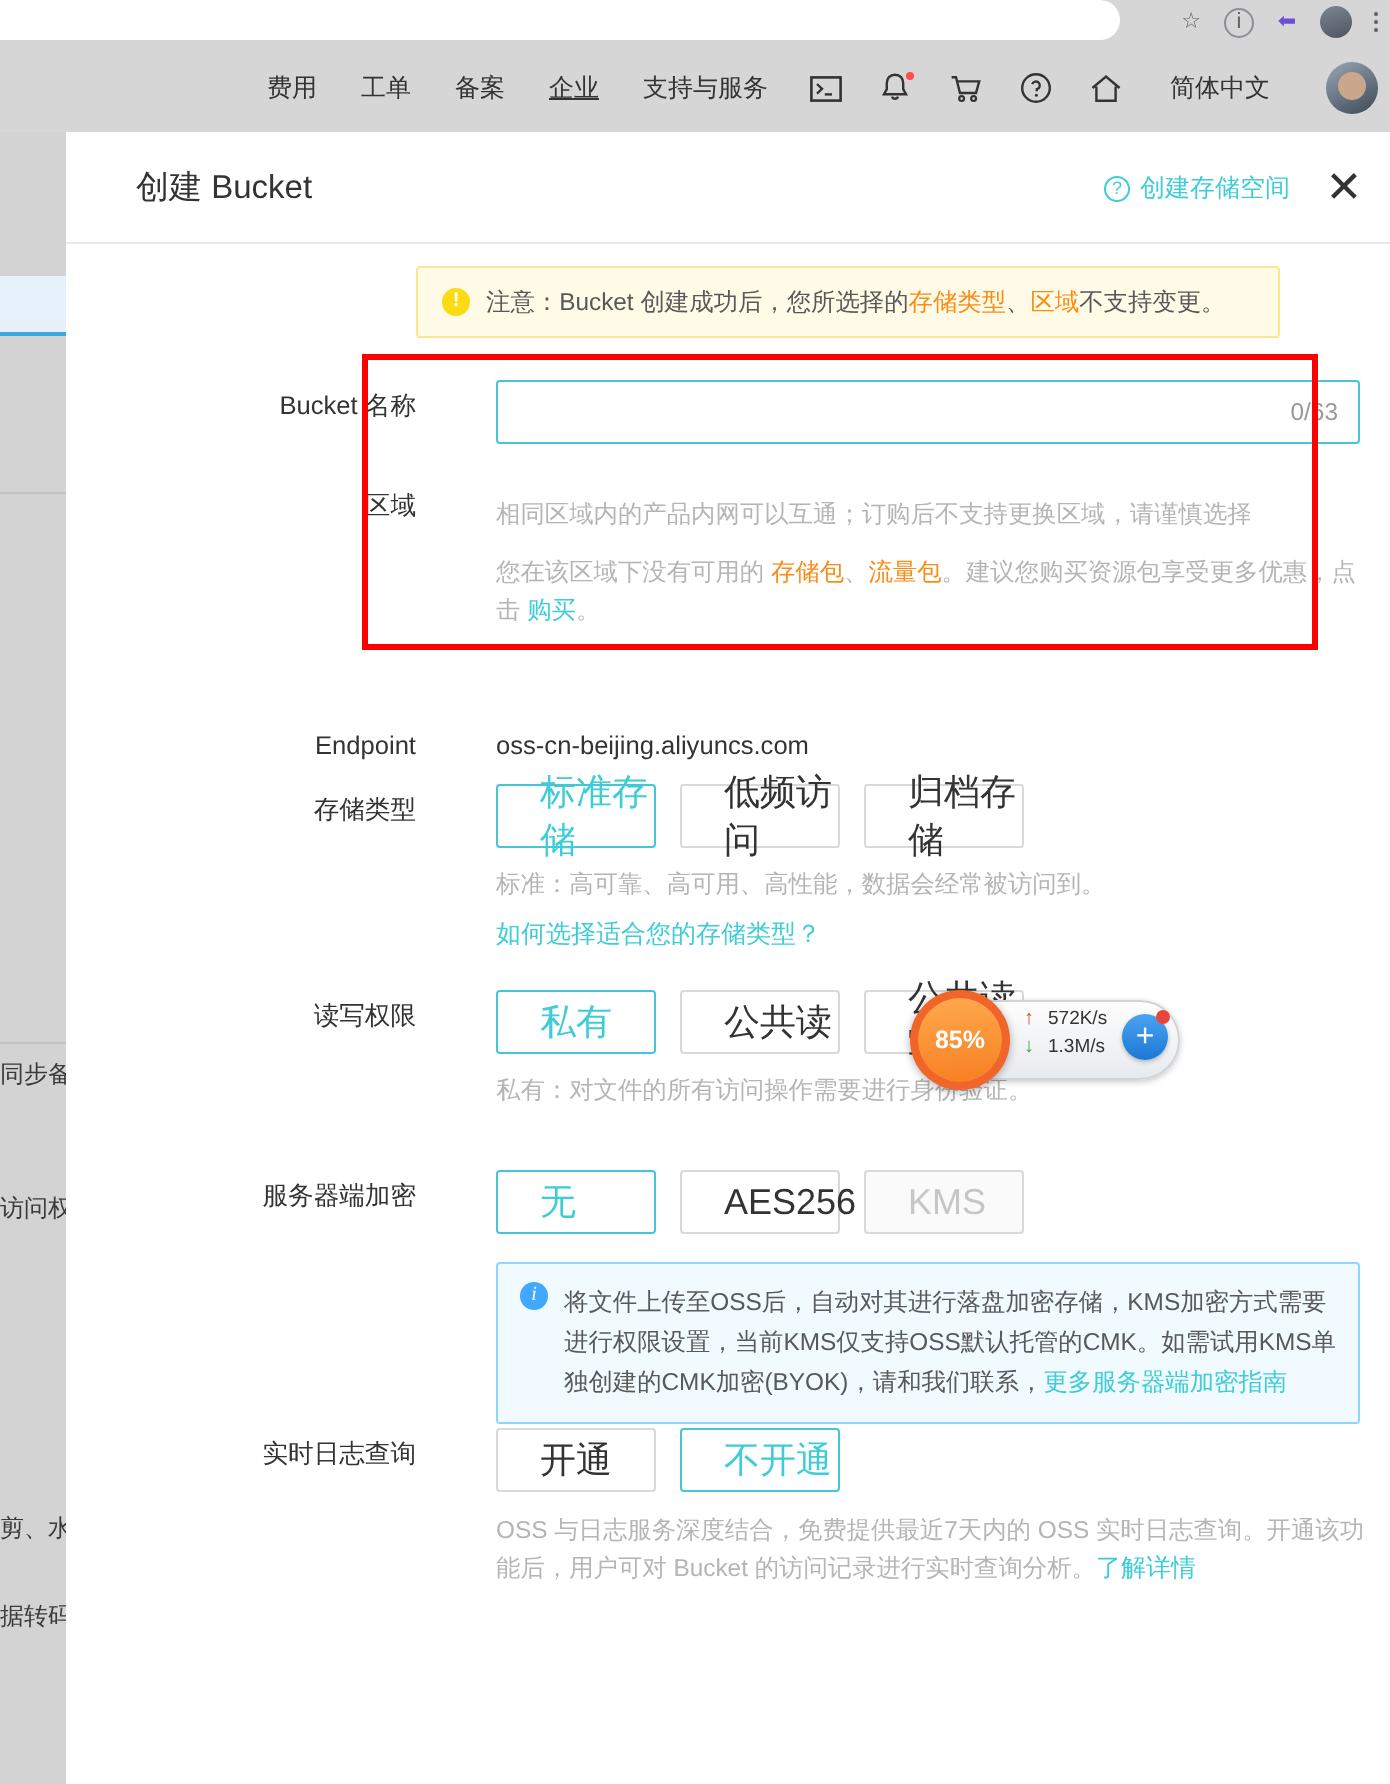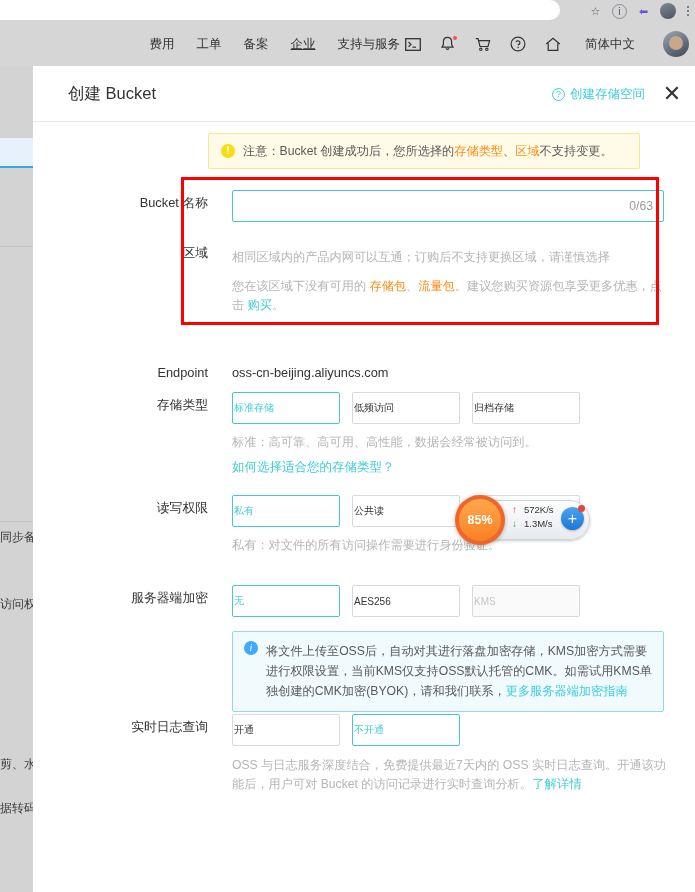--- a/index.html
+++ b/index.html
@@ -31,21 +31,21 @@
               background: linear-gradient(160deg,#7d8794,#4c545f); }
   .bicon.dots { flex-direction: column; gap: 1.6px; width: 6px; }
   .bicon.dots i { width: 2.4px; height: 2.4px; background: #5f6368; border-radius: 50%; display: block; }
 
   
   .topnav {
     position: absolute; left: 0; top: 22px; width: 695px; height: 44px;
     background: #d6d6d6; display: flex; align-items: center;
     justify-content: flex-end; padding-right: 6px;
   }
-  .nav-links { display: flex; align-items: center; gap: 22px; margin-right: 4px; }
+  .nav-links { display: flex; align-items: center; gap: 22px; margin-right: 20px; }
   .nav-links a {
     font-size: 12.5px; color: #333; text-decoration: none; white-space: nowrap;
   }
   .nav-links a.underlined { text-decoration: underline; }
   .nav-icons { display: flex; align-items: center; gap: 18px; }
   .nicon { position: relative; width: 17px; height: 17px; color: #333;
            display: flex; align-items: center; justify-content: center; font-size: 14px; }
   .nicon svg { display: block; }
   .nicon .dot { position: absolute; right: -1px; top: 0px; width: 4px; height: 4px;
                 background: #ff4d4f; border-radius: 50%; }
@@ -99,21 +99,21 @@
   .notice-text { font-size: 12.2px; color: #595959; white-space: nowrap; }
   .notice-text .em { color: #fa8c16; }
 
   
   .redbox {
     position: absolute; left: 181px; top: 177px; width: 478px; height: 148px;
     border: 3px solid #ff0000; pointer-events: none; z-index: 40;
   }
 
   
-  .row { position: absolute; display: flex; }
+  .row { position: absolute; display: flex; gap: 16px; }
   .label { width: 90px; text-align: right; font-size: 12.8px; color: #333;
            padding-top: 5px; flex: none; white-space: nowrap; }
   .field { margin-left: 24px; }
 
   .text-input {
     width: 432px; height: 32px; border: 1px solid #44c6d8; border-radius: 2px;
     display: flex; align-items: center; justify-content: flex-end;
     padding: 0 10px; background: #fff;
   }
   .counter { font-size: 12.2px; color: #999; }
@@ -126,23 +126,23 @@
   .chev { color: #b0b0b0; font-size: 11px; }
 
   .hint { font-size: 12.2px; color: #b5b5b5; line-height: 19px; width: 440px; }
   .hint .orange { color: #fa8c16; }
   .hint .blue { color: #3ecdd6; }
 
   .static-val { font-size: 12.8px; color: #333; padding-top: 5px; }
 
   .btngroup { display: flex; gap: 12px; }
   .opt {
-    width: 108px; height: 32px; border: 1px solid #d9d9d9; border-radius: 2px;
-    display: flex; align-items: center; padding-left: 1px; background: #fff;
-    font-size: 10px; color: #333; cursor: pointer;
+    width: 80px; height: 32px; border: 1px solid #d9d9d9; border-radius: 2px;
+    display: flex; align-items: center; padding-left: 21px; background: #fff;
+    font-size: 18px; color: #333; cursor: pointer;
   }
   .opt.sel { border-color: #44c6d8; color: #3ecdd6; }
   .opt.disabled { color: #c6c6c6; background: #fafafa; cursor: not-allowed; }
 
   .linktext { font-size: 12.5px; color: #3ecdd6; text-decoration: none; }
 
   .infobox {
     width: 432px; border: 1px solid #91d5ff; background: #f0faff; border-radius: 2px;
     padding: 9px 11px 10px 11px; display: flex; gap: 8px;
   }

